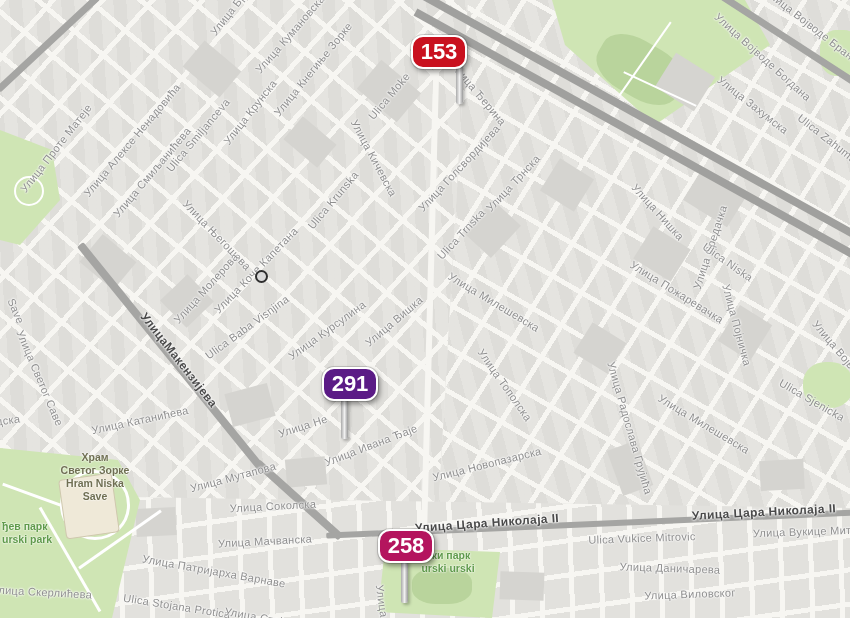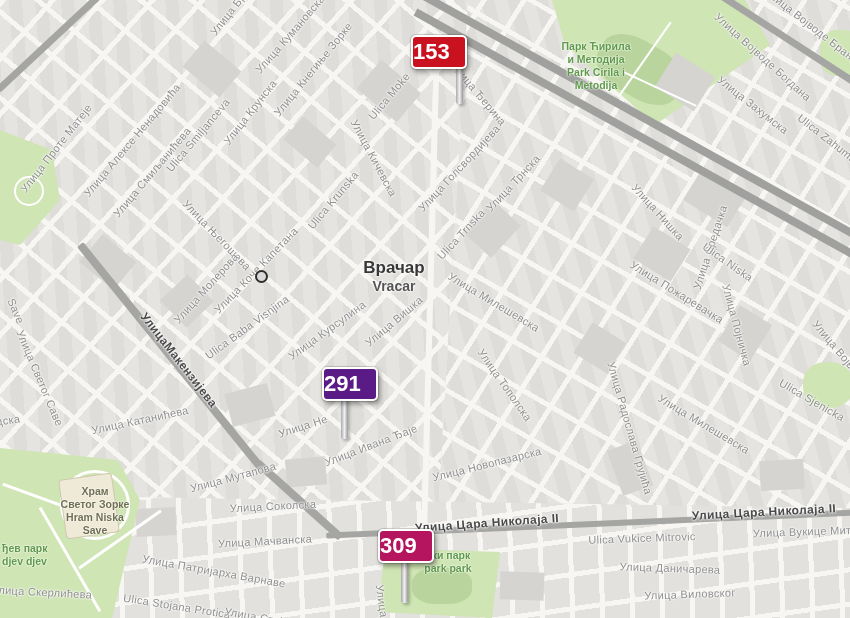--- a/index.html
+++ b/index.html
@@ -38,22 +38,22 @@
       text-shadow:0 0 2px #fff,0 0 2px #fff,0 0 3px #fff}
   .al .cyr{font-size:17px;font-weight:bold;color:#373737}
   .al .lat{font-size:14px;font-weight:bold;color:#555}
   .plabel{position:absolute;z-index:12;text-align:center;transform:translate(-50%,-50%);
       color:#5f9a4b;font-size:10.5px;font-weight:bold;line-height:13px;white-space:nowrap;
       text-shadow:0 0 2px #fff,0 0 2px #fff}
   .plabel.olive{color:#6f6f52}
   .plabel.leftclip{transform:translate(0,-50%);text-align:left}
   .dot{position:absolute;width:9px;height:9px;border-radius:50%;background:#d9d9d9;
        border:2px solid #2e2e2e;z-index:13}
-  .sign{position:absolute;width:52px;height:30px;border:2px solid #fff;border-radius:5px;
-        color:#fff;font-size:22px;font-weight:bold;line-height:29px;text-align:left;z-index:30;
+  .sign{position:absolute;width:52px;height:30px;border:2px solid #fff;border-radius:12px;
+        color:#fff;font-size:22px;font-weight:bold;line-height:29px;text-align:center;z-index:30;
         box-shadow:0 0 0 1px rgba(0,0,0,.15),2px 3px 5px rgba(0,0,0,.4)}
   .pole{position:absolute;width:7px;background:linear-gradient(to right,#aaa,#f0f0f0 50%,#999);
         z-index:29;border-radius:2px;box-shadow:2px 2px 3px rgba(0,0,0,.25)}
 </style>
 </head>
 <body>
 
 <div class="map">
 
   <div class="tex nw"></div>
@@ -165,50 +165,40 @@
   <div class="sl" style="left:642px;top:538px;transform:translate(-50%,-50%) rotate(-2deg)">Ulica Vukice Mitrovic</div>
   <div class="sl" style="left:818px;top:531px;transform:translate(-50%,-50%) rotate(-2deg)">Улица Вукице Митровић</div>
   <div class="sl" style="left:670px;top:568px;transform:translate(-50%,-50%) rotate(2deg)">Улица Даничарева</div>
   <div class="sl" style="left:690px;top:594px;transform:translate(-50%,-50%) rotate(-2deg)">Улица Виловског</div>
   <div class="sl" style="left:382px;top:601px;transform:translate(-50%,-50%) rotate(82deg)">Улица</div>
 
   <div class="rl" style="left:179px;top:360px;transform:translate(-50%,-50%) rotate(52deg)">УлицаМакензијева</div>
   <div class="rl" style="left:487px;top:523px;transform:translate(-50%,-50%) rotate(-4deg)">Улица Цара Николаја II</div>
   <div class="rl" style="left:764px;top:512px;transform:translate(-50%,-50%) rotate(-3deg)">Улица Цара Николаја II</div>
 
-  <div class="al" style="left:394px;top:276px">
-    <div class="cyr">Врачар</div>
-    <div class="lat">Vracar</div>
-  </div>
-
-  <div class="plabel" style="left:596px;top:66px">
-    <div>Парк Ћирила</div>
-    <div>и Методија</div>
-    <div>Park Cirila i</div>
-    <div>Metodija</div>
-  </div>
-  <div class="plabel olive" style="left:95px;top:511px">
+
+  <div class="plabel olive" style="left:95px;top:477px">
     <div>Храм</div>
     <div>Светог Зорке</div>
     <div>Hram Niska</div>
     <div>Save</div>
   </div>
-  <div class="plabel leftclip" style="left:2px;top:555px">
+  <div class="plabel leftclip" style="left:2px;top:533px">
     <div>ђев парк</div>
-    <div>djev djev</div>
+    <div>urski park</div>
   </div>
   <div class="plabel" style="left:448px;top:562px">
     <div>ски парк</div>
-    <div>park park</div>
+    <div>urski urski</div>
   </div>
 
   <div class="dot" style="left:255px;top:270px"></div>
 
   <div class="pole" style="left:456px;top:66px;height:38px"></div>
   <div class="sign" style="left: 411px; top: 35px; background: rgb(201, 17, 31);">153</div>
 
   <div class="pole" style="left:341px;top:398px;height:41px"></div>
   <div class="sign" style="left: 322px; top: 367px; background: rgb(91, 27, 134);">291</div>
 
   <div class="pole" style="left:401px;top:560px;height:43px"></div>
-  <div class="sign" style="left: 378px; top: 529px; background: rgb(180, 21, 94);">309</div>
+  <div class="sign" style="left: 378px; top: 529px; background: rgb(180, 21, 94);">258</div>
 
 </div>
 
 </body></html>

